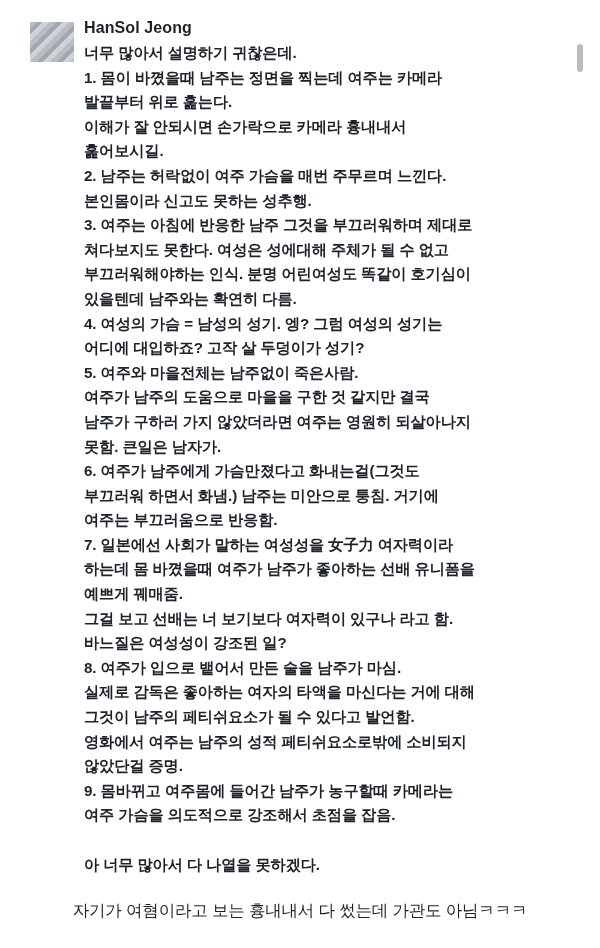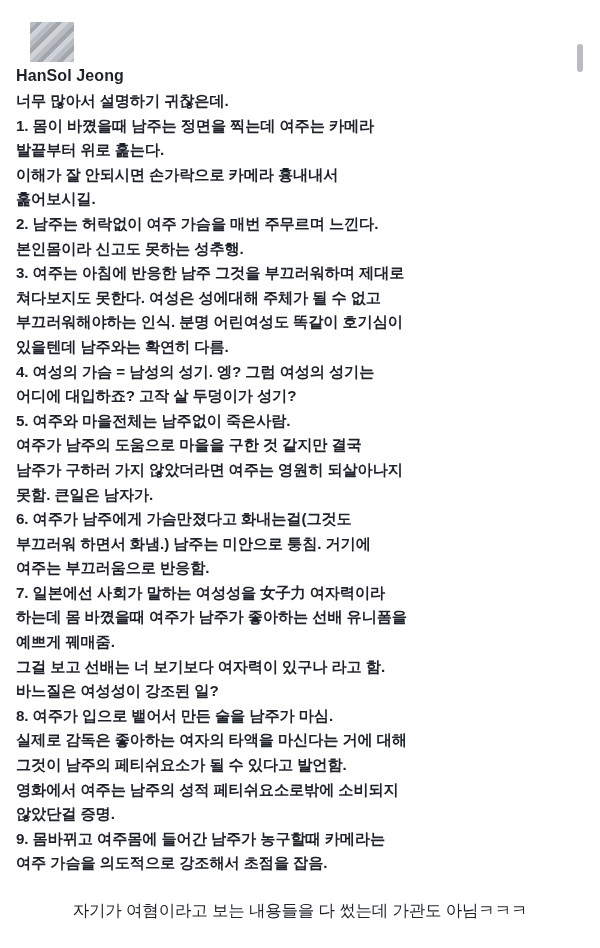--- a/index.html
+++ b/index.html
@@ -25,21 +25,21 @@
   
   .comment-card {
     position: absolute;
     left: 16px;
     top: 6px;
     width: 568px;
     height: 866px;
     background: #ffffff;
     box-sizing: border-box;
     display: flex;
-    flex-direction: column;
+    flex-direction: row;
     padding: 8px 0 0 0;
     justify-content: space-between;
   }
   .avatar {
     width: 44px;
     height: 40px;
     margin: 8px 10px 0 14px;
     flex: 0 0 auto;
     background:
       repeating-linear-gradient(135deg, #b9bcc2 0 5px, #a2a6ad 5px 9px, #cfd2d7 9px 14px),
@@ -212,16 +212,16 @@
       </div>
     </div>
 
   </div>
 
   <div class="scrollbar-track">
     <div class="scrollbar-thumb"></div>
   </div>
 
   <div class="bottom-caption">
-    <span>자기가 여혐이라고 보는 내용들을 다 썼는데 가관도 아님ㅋㅋㅋ</span>
+    <span>자기가 여혐이라고 보는 흉내내서 다 썼는데 가관도 아님ㅋㅋㅋ</span>
   </div>
 
 </div>
 
 </body></html>

